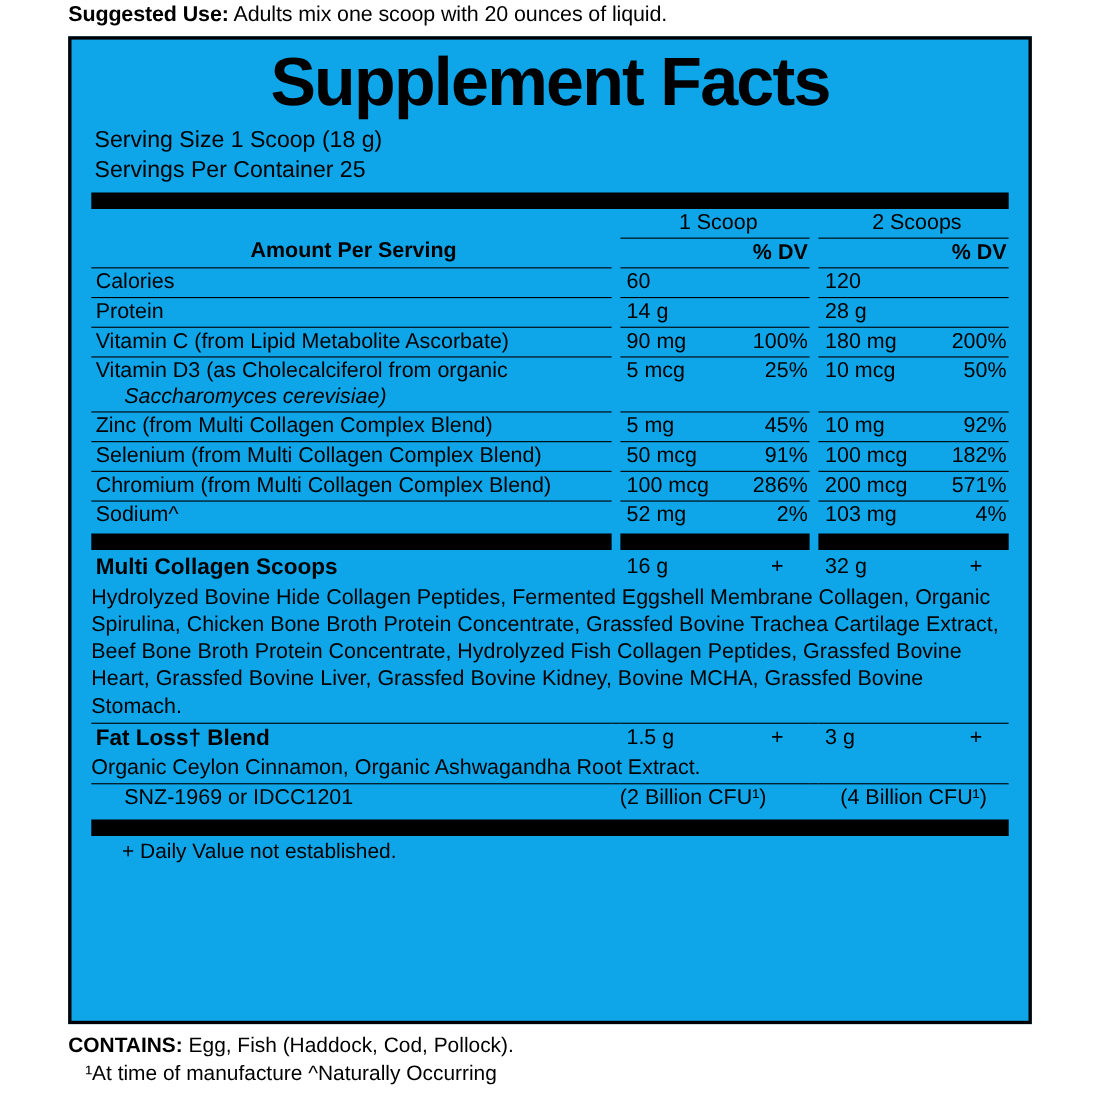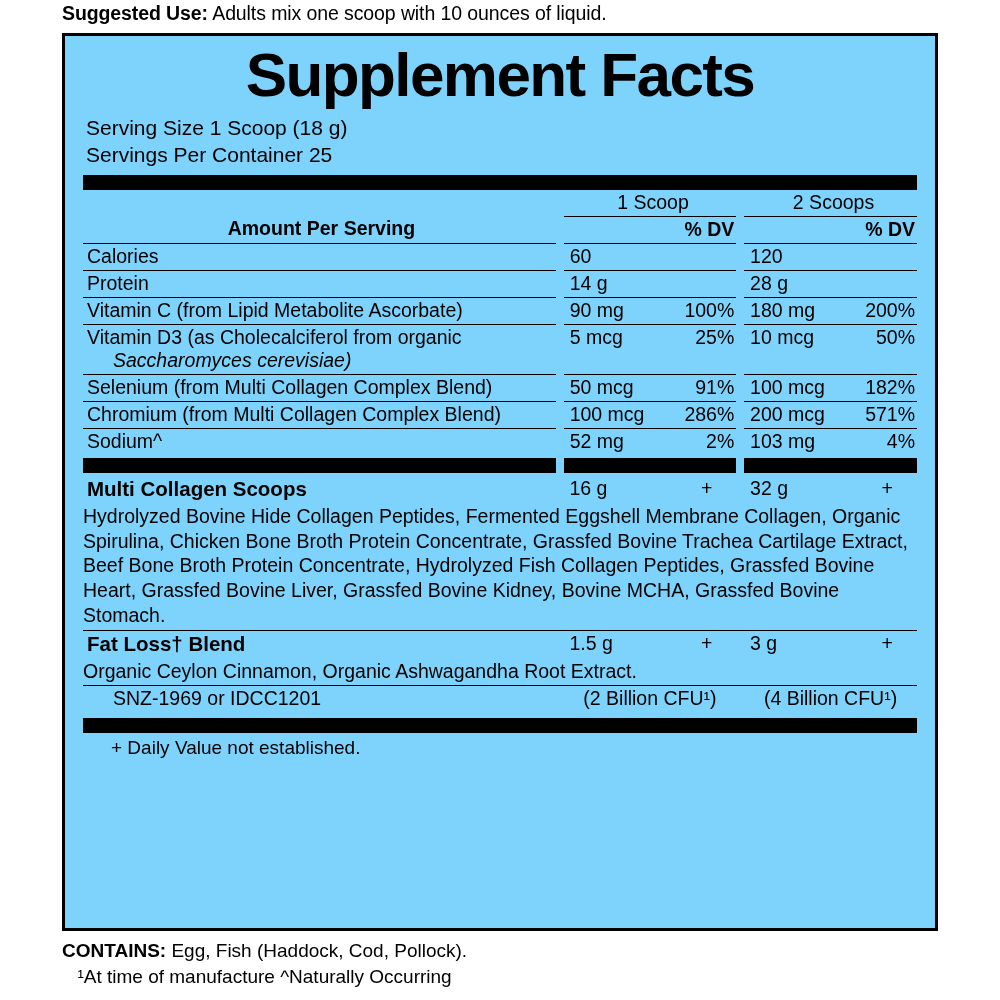--- a/index.html
+++ b/index.html
@@ -25,21 +25,21 @@
     white-space: nowrap;
   }
   .suggested-use b { font-weight: bold; }
 
   
   .panel {
     position: absolute;
     left: 62px; top: 33px;
     width: 876px; height: 898px;
     border: 3px solid #000;
-    background: #7dd3fc;
+    background: #0ea5e9;
     padding: 0 18px;
   }
 
   .title {
     text-align: center;
     font-size: 62px;
     font-weight: bold;
     letter-spacing: -1.6px;
     line-height: 1.05;
     margin: 6px 0 2px 0;
@@ -128,21 +128,21 @@
   }
   .bottom b { font-weight: bold; }
 </style>
 </head>
 <body>
 
 <div class="page">
 
   <div class="suggested-use">
     <b>Suggested Use:</b>
-    <span>Adults mix one scoop with 10 ounces of liquid.</span>
+    <span>Adults mix one scoop with 20 ounces of liquid.</span>
   </div>
 
   <div class="panel">
 
     <div class="title">Supplement Facts</div>
 
     <div class="serving-lines">
       <div>Serving Size 1 Scoop (18 g)</div>
       <div>Servings Per Container 25</div>
     </div>
@@ -207,20 +207,27 @@
         <td class="col-name">
           <div>Vitamin D3 (as Cholecalciferol from organic</div>
           <div class="indent ital">Saccharomyces cerevisiae)</div>
         </td>
         <td class="col-gap"></td>
         <td class="col-a"><span class="val">5 mcg</span><span class="dv">25%</span></td>
         <td class="col-gap"></td>
         <td class="col-b"><span class="val">10 mcg</span><span class="dv">50%</span></td>
       </tr>
 
+      <tr class="rule-row">
+        <td class="col-name">Zinc (from Multi Collagen Complex Blend)</td>
+        <td class="col-gap"></td>
+        <td class="col-a"><span class="val">5 mg</span><span class="dv">45%</span></td>
+        <td class="col-gap"></td>
+        <td class="col-b"><span class="val">10 mg</span><span class="dv">92%</span></td>
+      </tr>
 
       <tr class="rule-row">
         <td class="col-name">Selenium (from Multi Collagen Complex Blend)</td>
         <td class="col-gap"></td>
         <td class="col-a"><span class="val">50 mcg</span><span class="dv">91%</span></td>
         <td class="col-gap"></td>
         <td class="col-b"><span class="val">100 mcg</span><span class="dv">182%</span></td>
       </tr>
 
       <tr class="rule-row">
@@ -277,21 +284,21 @@
         <td class="col-gap"></td>
         <td class="col-b"><span class="val">3 g</span><span class="plus">+</span></td>
       </tr>
       <tr class="rule-row">
         <td colspan="5" class="blend-body" style="border-bottom:1.5px solid #000;">Organic Ceylon Cinnamon, Organic Ashwagandha Root Extract.</td>
       </tr>
 
       <tr>
         <td class="col-name" style="padding-left:30px !important;">SNZ-1969 or IDCC1201</td>
         <td class="col-gap"></td>
-        <td class="col-a" style="text-align:center;padding-left:0 !important;">(2 Billion CFU¹)</td>
+        <td class="col-a" style="text-align:left;padding-left:0 !important;">(2 Billion CFU¹)</td>
         <td class="col-gap"></td>
         <td class="col-b" style="text-align:center;padding-left:0 !important;">(4 Billion CFU¹)</td>
       </tr>
     </tbody>
       </table>
 
     <div class="bar-thick"></div>
 
     <div class="footnote">+ Daily Value not established.</div>
   </div>

